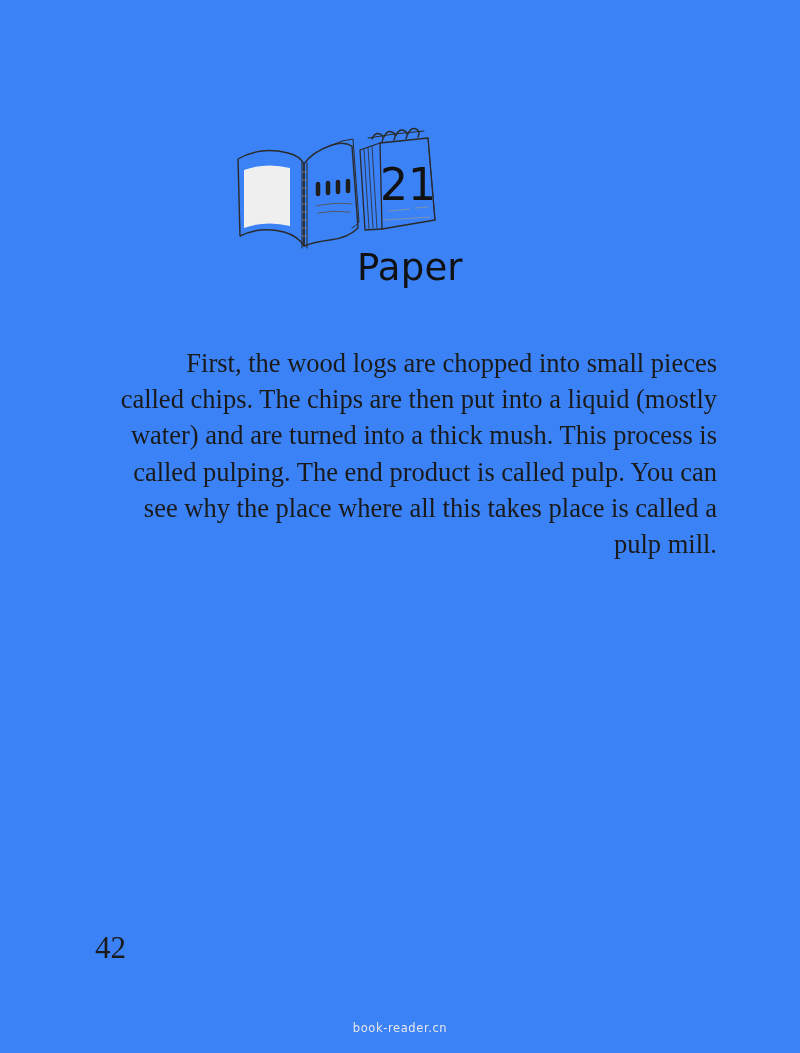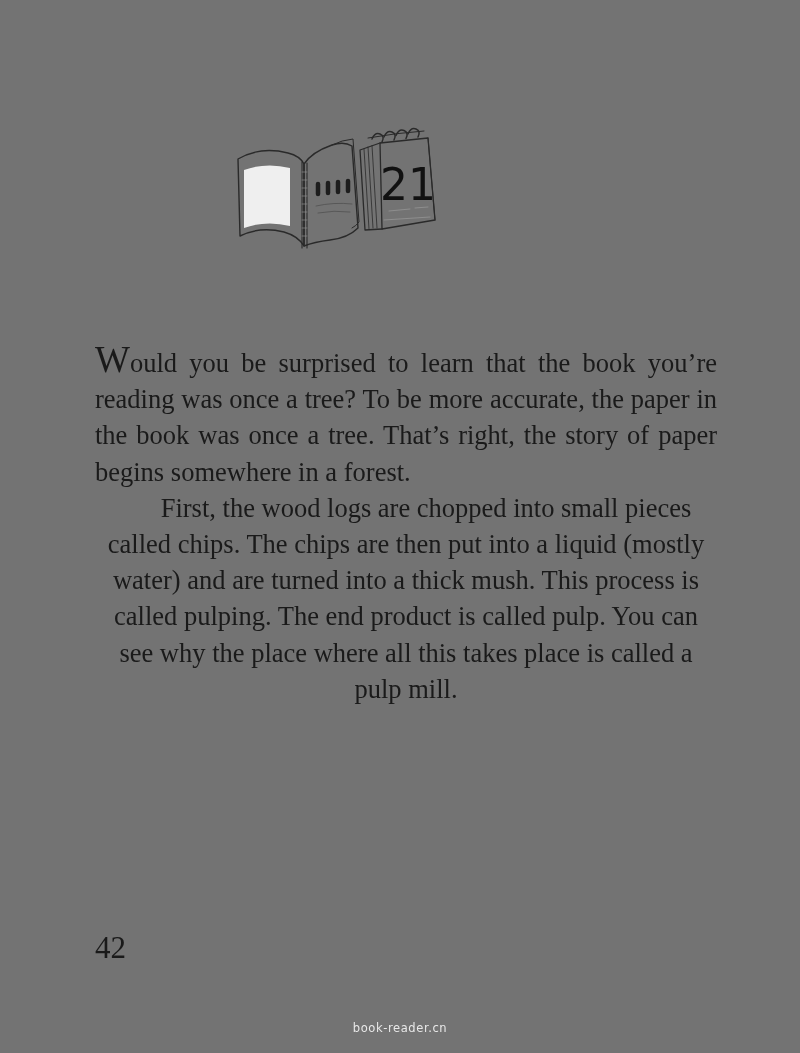--- a/index.html
+++ b/index.html
@@ -4,21 +4,21 @@
 <style>
   html, body {
     margin: 0;
     padding: 0;
     background: #ffffff;
   }
   .page {
     position: relative;
     width: 800px;
     height: 1053px;
-    background: #737373;
+    background: #3b82f6;
     overflow: hidden;
     box-sizing: border-box;
   }
   
   .page-edge {
     position: absolute;
     top: 0;
     left: 0;
     width: 800px;
     height: 1053px;
@@ -71,21 +71,21 @@
   }
   .body-text p {
     margin: 0;
     text-indent: 40px;
     hyphens: none;
   }
   .body-text p.first {
     text-indent: 0;
   }
   .body-text p:last-child {
-    text-align: center;
+    text-align: right;
   }
   .initial-cap {
     font-size: 37px;
     line-height: 0;
     vertical-align: baseline;
   }
 
   
   .page-number {
     position: absolute;
@@ -157,23 +157,23 @@
 
           <path d="M86 66 L86 76 M96 65 L96 75 M106 64 L106 74 M116 63 L116 73" stroke-width="4.5" stroke="#1d1d1d"></path>
           <path d="M84 88 Q102 84 120 86" stroke-width="0.9" stroke="#555555"></path>
           <path d="M86 95 Q102 92 118 94" stroke-width="0.9" stroke="#555555"></path>
 
           <path d="M12 52 Q34 44 58 50 L58 108 Q34 102 12 110 Z" fill="#efefef" stroke="none"></path>
         </g>
       </svg>
     </div>
 
+    <div class="chapter-title">Paper</div>
   </div>
 
   <div class="body-text">
-    <p class="first"><span class="initial-cap">W</span><span>ould you be surprised to learn that the book you’re reading was once a tree? To be more accurate, the paper in the book was once a tree. That’s right, the story of paper begins somewhere in a forest.</span></p>
     <p>First, the wood logs are chopped into small pieces called chips. The chips are then put into a liquid (mostly water) and are turned into a thick mush. This process is called pulping. The end product is called pulp. You can see why the place where all this takes place is called a pulp mill.</p>
   </div>
 
   <div class="page-number">42</div>
 
   <div class="watermark">book-reader.cn</div>
 </div>
 
 </body></html>

